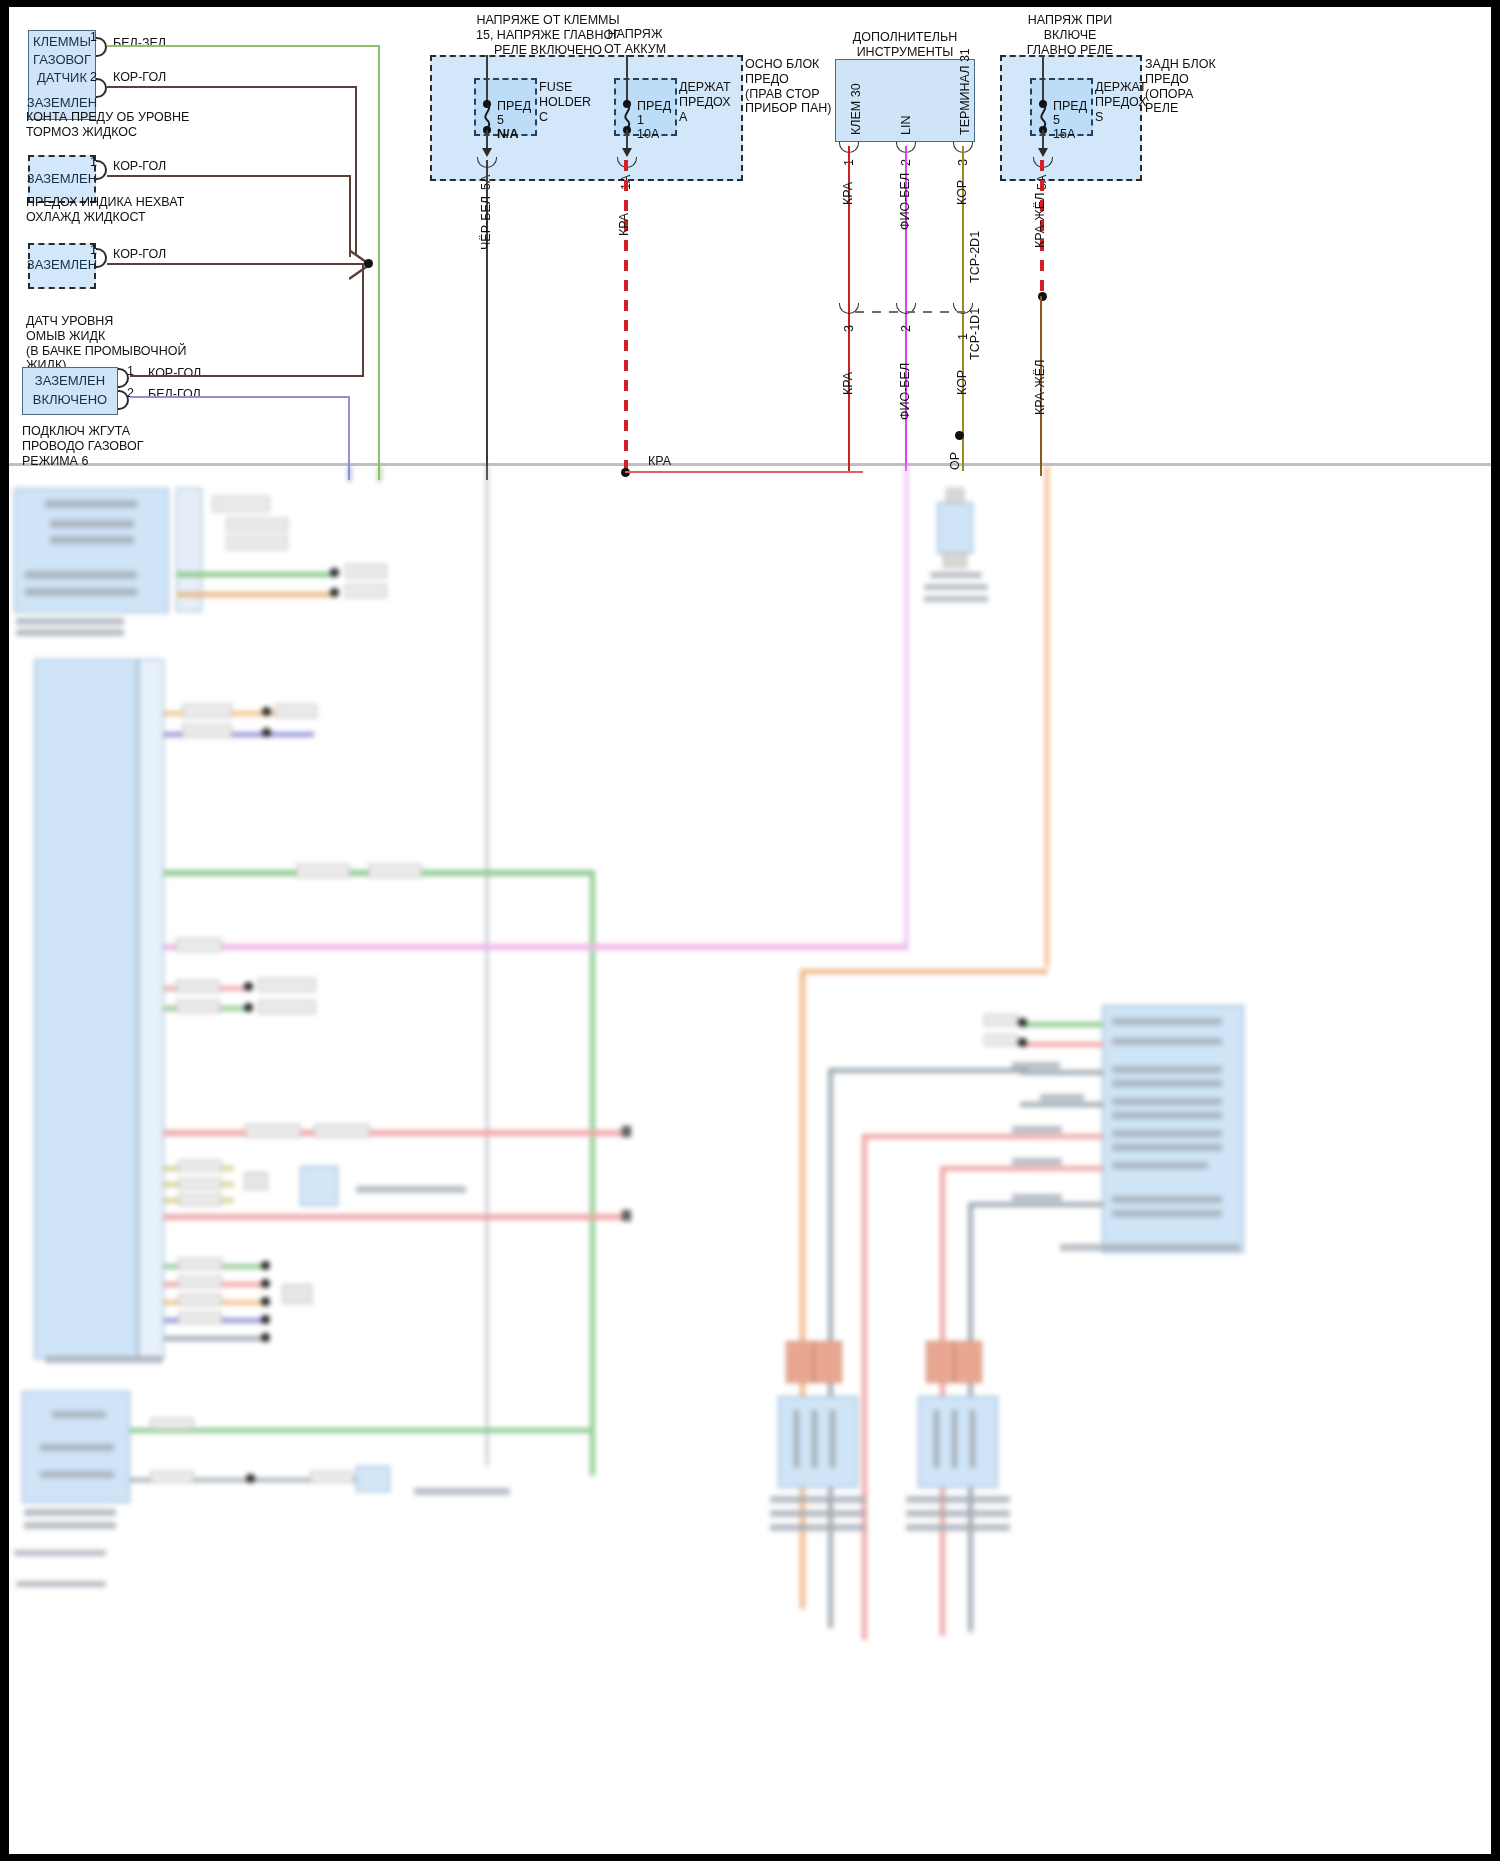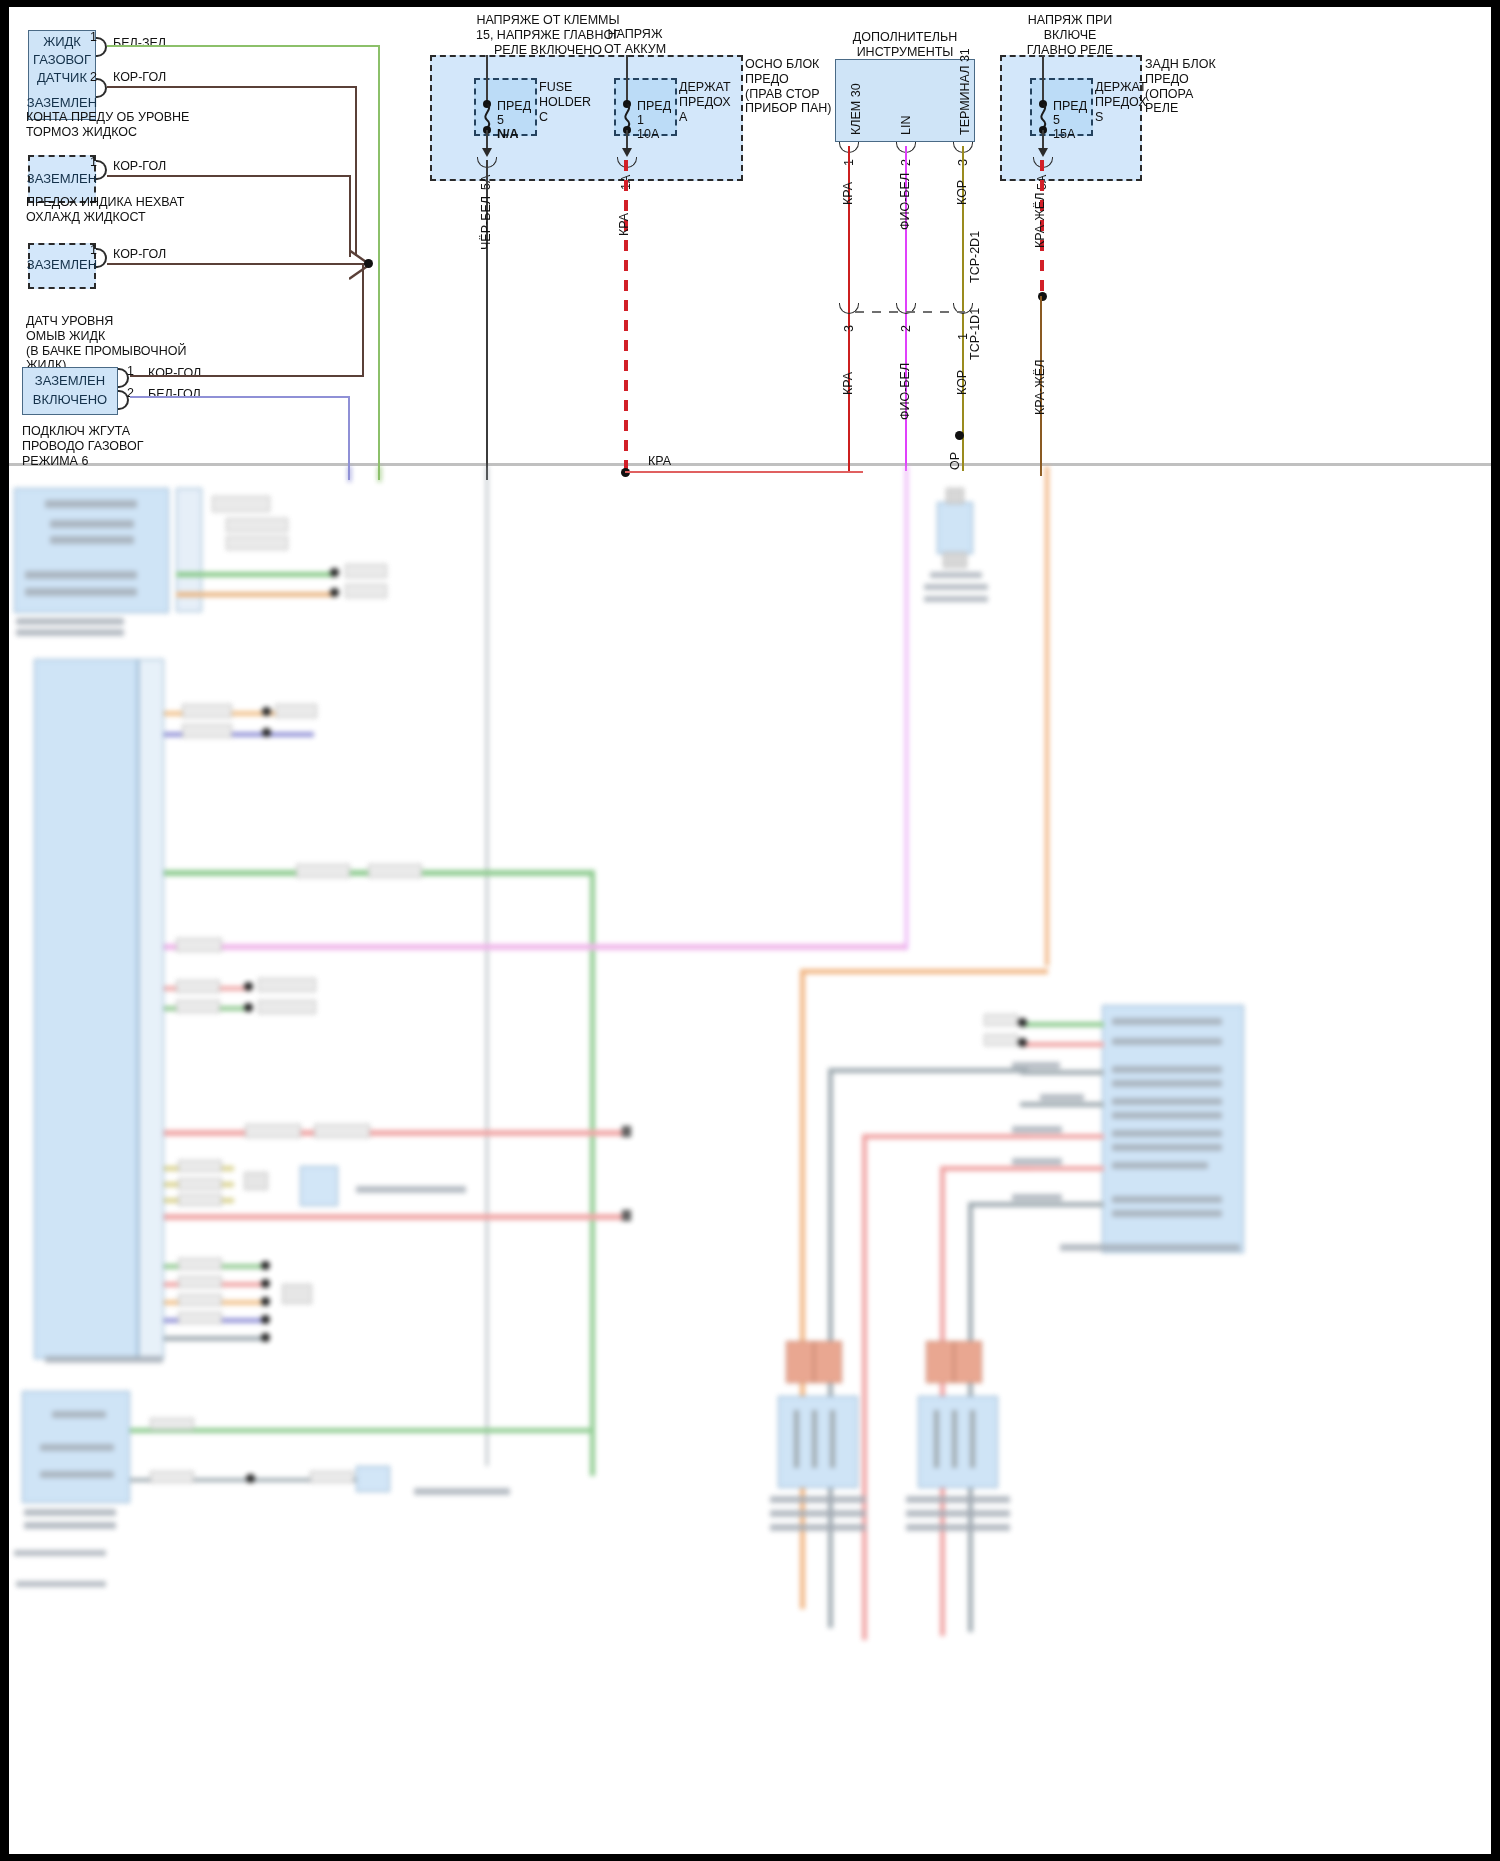--- a/index.html
+++ b/index.html
@@ -57,21 +57,21 @@
 
 <div id="page">
 
   <div class="frame-t"></div>
   <div class="frame-b"></div>
   <div class="frame-l"></div>
   <div class="frame-r"></div>
   <div class="seam" style="top:463px;"></div>
 
   <div class="box" style="left:28px;top:30px;width:68px;height:90px;"></div>
-  <div class="btxt" style="left:20px;top:34px;width:84px;">ЖИДК</div>
+  <div class="btxt" style="left:20px;top:34px;width:84px;">КЛЕММЫ</div>
   <div class="btxt" style="left:20px;top:52px;width:84px;">ГАЗОВОГ</div>
   <div class="btxt" style="left:20px;top:70px;width:84px;">ДАТЧИК</div>
   <div class="btxt" style="left:14px;top:95px;width:96px;">ЗАЗЕМЛЕН</div>
   <div class="arc" style="left:96px;top:37px;"></div>
   <div class="arc" style="left:96px;top:78px;"></div>
   <div class="pin" style="left:90px;top:30px;">1</div>
   <div class="pin" style="left:90px;top:70px;">2</div>
   <div class="lbl" style="left:113px;top:36px;">БЕЛ-ЗЕЛ</div>
   <div class="lbl" style="left:113px;top:70px;">КОР-ГОЛ</div>
   <div class="lbl" style="left:26px;top:110px;">КОНТА ПРЕДУ ОБ УРОВНЕ

